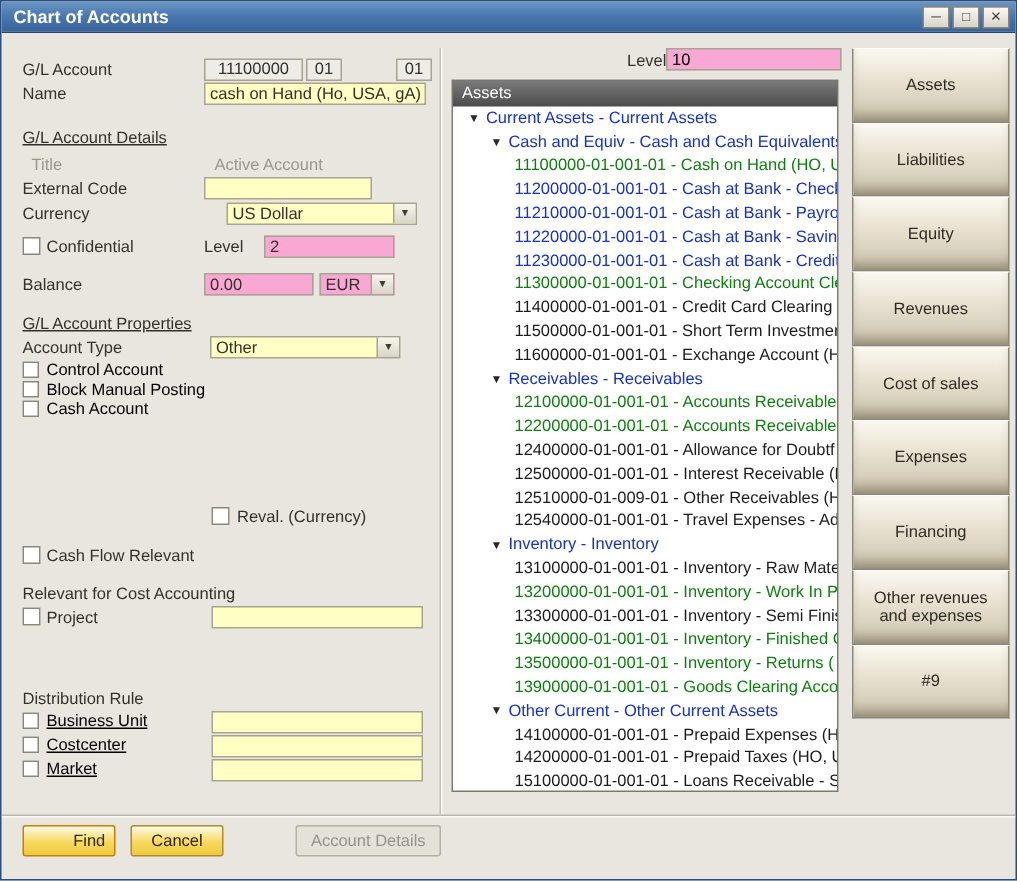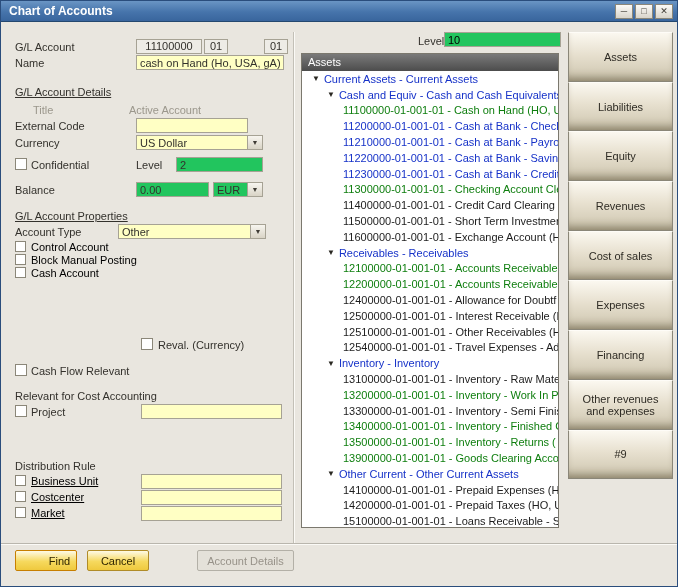--- a/index.html
+++ b/index.html
@@ -18,21 +18,21 @@
   .content { position: absolute; top: 21px; left: 0; right: 0; bottom: 0; }
 
   .row { position: absolute; left: 0; right: 0; height: 16px; font-size: 11px; color: #33312c; padding-left: 28px; }
   .lbl { position: absolute; left: 14px; top: 2px; white-space: nowrap; }
   .section { text-decoration: underline; }
   .muted { color: #9b978c; }
 
   .fld { position: absolute; top: 0; height: 15px; font-size: 11px; line-height: 13px;
     padding: 1px 3px; overflow: hidden; white-space: nowrap; }
   .yellow { background: #ffffc4; border: 1px solid #a6a294; }
-  .display { background: #22c55e; border: 1px solid #a6a294; }
+  .display { background: #f9a8d4; border: 1px solid #a6a294; }
   .combo { display: flex; padding: 0; }
   .combo-text { flex: 1; padding: 1px 3px; overflow: hidden; white-space: nowrap; }
   .combo-btn { width: 15px; background: linear-gradient(#f7f5ef,#d9d4c6); border-left: 1px solid #a6a294;
     display: flex; align-items: center; justify-content: center; font-size: 7px; color: #3f3c35; }
 
   .checkbox { position: absolute; width: 12px; height: 12px; top: 1px; background: #fff; border: 1px solid #8b8779; }
 
   .segments { position: absolute; left: 135px; top: 0; display: flex; gap: 2px; }
   .seg { height: 15px; background: #eeece6; border: 1px solid #a6a294; font-size: 11px; line-height: 13px;
     text-align: center; overflow: hidden; }
@@ -121,32 +121,32 @@
     <div class="row" style="top:33px">
       <span class="lbl">Name</span>
       <div class="fld yellow" style="left:135px;width:148px">cash on Hand (Ho, USA, gA)</div>
     </div>
 
     <div class="row" style="top:62px">
       <span class="lbl section">G/L Account Details</span>
     </div>
 
     <div class="row" style="top:80px">
-      <span class="lbl muted" style="left:32px">Title</span>
-      <span class="lbl muted" style="left:128px">Active Account</span>
+      <span class="lbl muted" style="left:20px">Title</span>
+      <span class="lbl muted" style="left:142px">Active Account</span>
     </div>
 
     <div class="row" style="top:96px">
       <span class="lbl">External Code</span>
       <div class="fld yellow" style="left:135px;width:112px"></div>
     </div>
 
     <div class="row" style="top:113px">
       <span class="lbl">Currency</span>
-      <div class="fld combo yellow" style="left:135px;width:127px">
+      <div class="fld combo yellow" style="left:150px;width:127px">
         <span class="combo-text">US Dollar</span>
         <span class="combo-btn">▼</span>
       </div>
     </div>
 
     <div class="row" style="top:135px">
       <span class="checkbox" style="left:14px"></span>
       <span class="lbl" style="left:30px">Confidential</span>
       <span class="lbl" style="left:135px">Level</span>
       <div class="fld display" style="left:175px;width:87px">2</div>
@@ -160,21 +160,21 @@
         <span class="combo-btn">▼</span>
       </div>
     </div>
 
     <div class="row" style="top:186px">
       <span class="lbl section">G/L Account Properties</span>
     </div>
 
     <div class="row" style="top:202px">
       <span class="lbl">Account Type</span>
-      <div class="fld combo yellow" style="left:117px;width:148px">
+      <div class="fld combo yellow" style="left:139px;width:127px">
         <span class="combo-text">Other</span>
         <span class="combo-btn">▼</span>
       </div>
     </div>
 
     <div class="flags">
 
         <div class="flag-row">
           <span class="checkbox"></span>
           <span class="flag-label">Control Account</span>
@@ -320,21 +320,21 @@
             <span class="row-text">12400000-01-001-01 - Allowance for Doubtf</span>
           </div>
 
           <div class="tree-row kind-account color-black indent-2">
 
             <span class="row-text">12500000-01-001-01 - Interest Receivable (H</span>
           </div>
 
           <div class="tree-row kind-account color-black indent-2">
 
-            <span class="row-text">12510000-01-001-01 - Other Receivables (H</span>
+            <span class="row-text">12510000-01-009-01 - Other Receivables (H</span>
           </div>
 
           <div class="tree-row kind-account color-black indent-2">
 
             <span class="row-text">12540000-01-001-01 - Travel Expenses - Adv</span>
           </div>
 
           <div class="tree-row kind-category color-blue indent-1">
             <span class="tri">▼</span>
             <span class="row-text">Inventory - Inventory</span>

